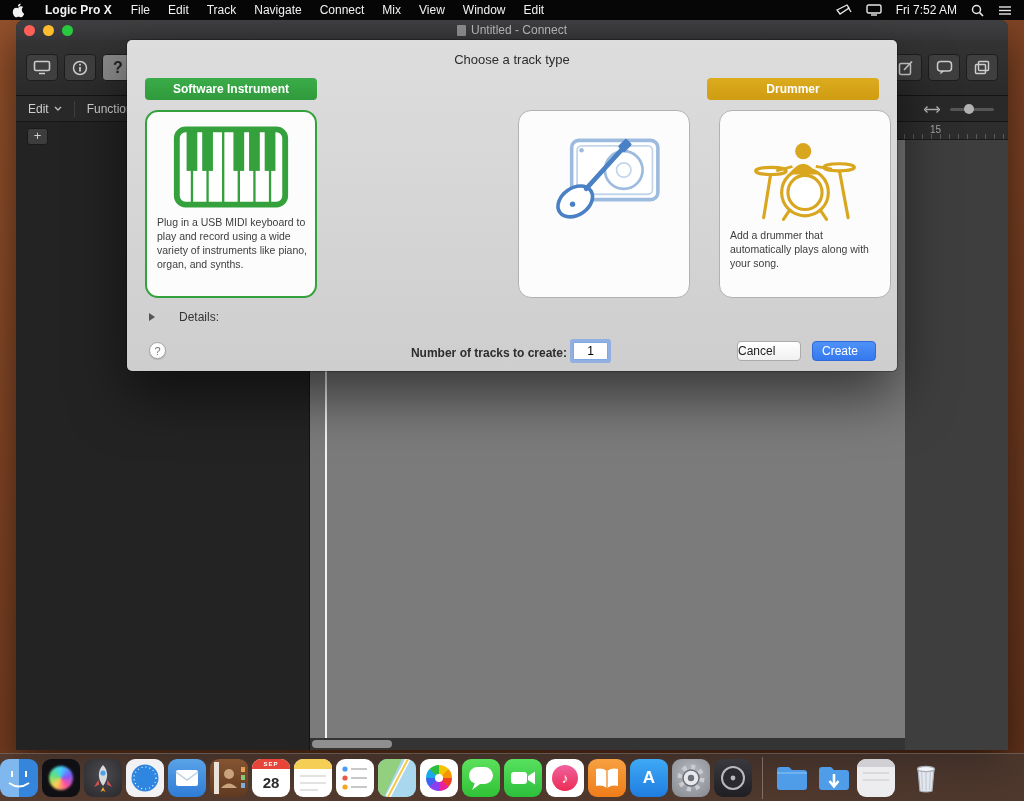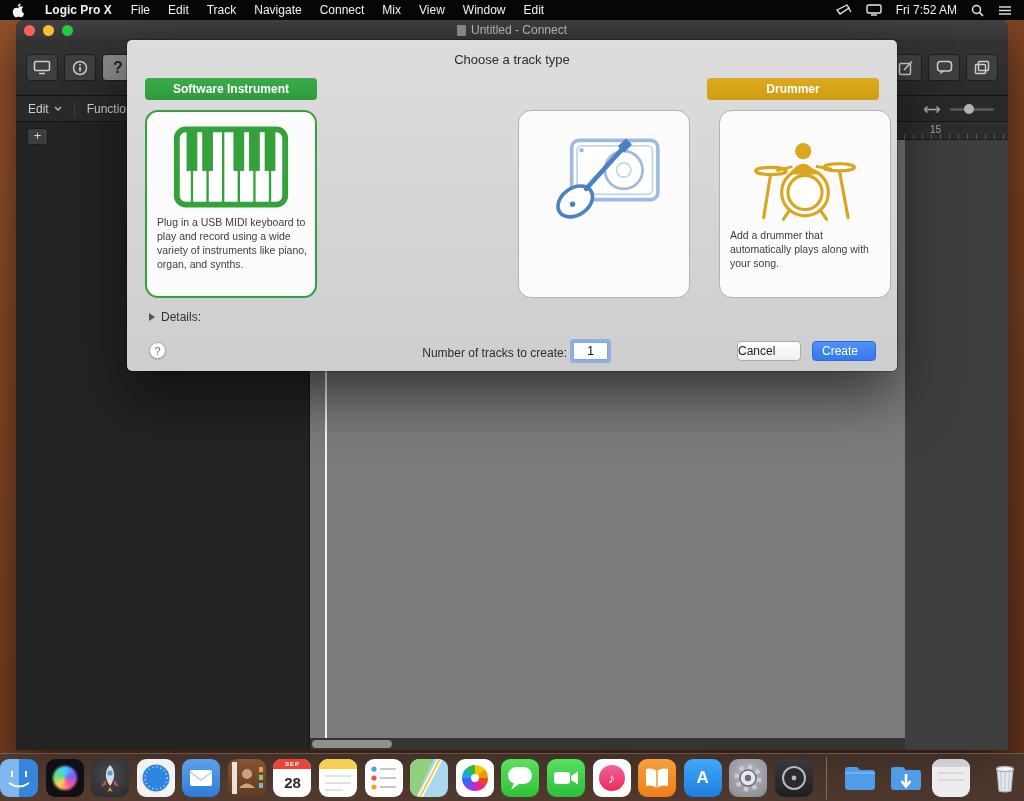--- a/index.html
+++ b/index.html
@@ -118,48 +118,48 @@
   .card .icon-wrap { position:absolute; left:0; right:0; top:14px; display:flex; justify-content:center; }
   .card .icon-wrap.low { top:24px; }
   .card p {
     position:absolute; left:10px; right:8px; font-size:10.5px; line-height:1.32; color:#3d3d3d;
   }
   .card.c1 p { top:104px; }
   .card.c2 p, .card.c3 p { top:118px; }
   .card.c4 p { top:118px; }
   .card.c1 { left:18px; } .card.c2 { left:204px; } .card.c3 { left:391px; } .card.c4 { left:577px;margin-left:15px; }
 
-  .details-row { position:absolute; left:22px; top:270px; display:flex; align-items:center; gap:6px; color:#333; }
+  .details-row { position:absolute; left:22px; top:270px; display:flex; align-items:center; gap:24px; color:#333; }
   .disclosure-tri { width:0; height:0; border-left:6px solid #555; border-top:4px solid transparent; border-bottom:4px solid transparent; }
 
   .help-circle {
     position:absolute; left:22px; top:302px; width:17px; height:17px; border-radius:50%;
     background:#fdfdfd; border:1px solid #a5a5a5; color:#777; font-size:11px;
     display:flex; align-items:center; justify-content:center;
     box-shadow:0 1px 1px rgba(0,0,0,.15);
   }
-  .tracks-label { position:absolute; left:240px; width:200px; top:306px; text-align:right; color:#2d2d2d; }
+  .tracks-label { position:absolute; left:240px; width:200px; top:306px; text-align:right; color:#2d2d2d;font-weight:bold; }
   .tracks-input {
     position:absolute; left:446px; top:302px; width:35px; height:18px;
     border:1px solid #7fa7e0; border-radius:1px; background:#fff; text-align:center;
     font-size:12px; font-family:"Liberation Sans",sans-serif;
     box-shadow:0 0 0 3px rgba(95,150,240,.55); outline:none;
   }
   .dlg-btn {
     position:absolute; top:301px; width:64px; height:20px; border-radius:4px;
     font-size:12px; display:flex; align-items:center; 
   }
   .btn-cancel { left:610px; background:linear-gradient(#ffffff,#f0f0f0); border:1px solid #ababab; color:#222; }
   .btn-create { left:685px; background:linear-gradient(#4e92f8,#3578ef); border:1px solid #2f6ad8; color:#fff;padding-left:9px; }
 
   
   .dock {
     position:absolute; left:0; right:0; bottom:0; height:48px;
     background:rgba(68,60,56,.62); border-top:1px solid rgba(255,255,255,.18);
-    display:flex; align-items:center; justify-content:space-between; gap:4px; z-index:30;
+    display:flex; align-items:center; justify-content:flex-start; gap:4px; z-index:30;
   }
   .dock-item {
     width:38px; height:38px; border-radius:9px; position:relative; overflow:hidden;
     flex:0 0 auto; display:flex; align-items:center; justify-content:center;
   }
   .dock-item svg { display:block; }
   .dock-sep { width:1px; height:42px; background:rgba(255,255,255,.28); margin:0 6px; flex:0 0 auto; }
 
   .di-finder { background:linear-gradient(90deg,#7fb8ee 0 50%, #3585dc 50%); }
   .di-siri { background:#101014; }

